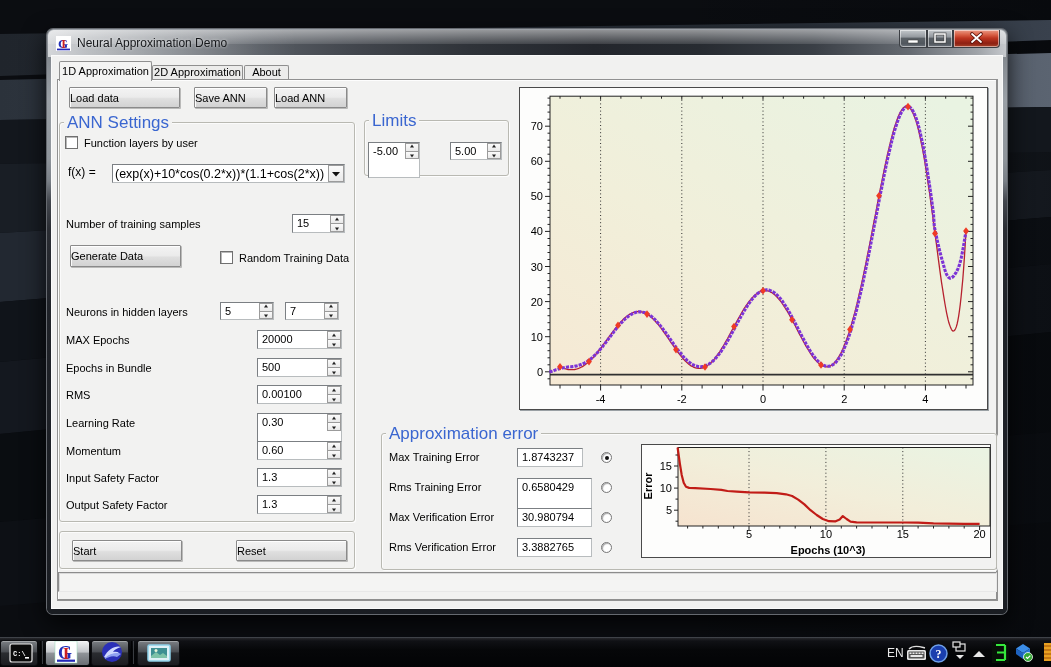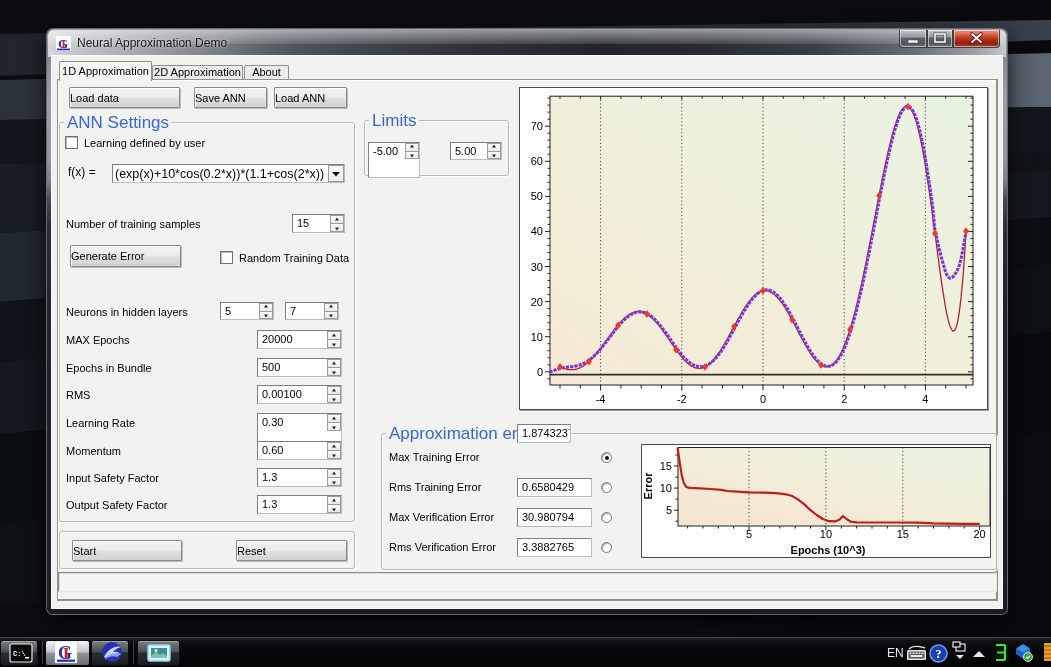--- a/index.html
+++ b/index.html
@@ -122,34 +122,34 @@
 <div class="tabpage"></div>
 <div class="tab sel">1D Approximation</div>
 <div class="tab t2">2D Approximation</div>
 <div class="tab t3">About</div>
 <div class="btn" style="left:69px;top:87px;width:111px;height:21px;padding-top:4px">Load data</div>
 <div class="btn" style="left:194px;top:87px;width:73px;height:21px;padding-top:4px">Save ANN</div>
 <div class="btn" style="left:274px;top:87px;width:73px;height:21px;padding-top:4px">Load ANN</div>
 <div class="gbox" style="left:59px;top:122px;width:296px;height:400px"></div>
 <div class="glab" style="left:64px;top:117px">ANN Settings</div>
 <div class="cb" style="left:65px;top:136px"></div>
-<div class="lab" style="left:84px;top:137px">Learning defined by user</div>
+<div class="lab" style="left:84px;top:137px">Function layers by user</div>
 <div class="lab" style="left:68px;top:165px;font-size:12px">f(x) =</div>
 <div class="field" style="left:112px;top:164px;width:233px;height:19px;font-size:12.5px;padding-left:2px">(exp(x)+10*cos(0.2*x))*(1.1+cos(2*x))</div>
 <div class="sb" style="position:absolute;left:328px;top:165px;width:16px;height:17px"></div>
 <svg class="abs" width="16" height="17" style="left:328px;top:165px">
       <path d="M4 7L12 7L8 11.5Z" fill="#111"></path>
     </svg>
 <div class="lab" style="left:66px;top:218px">Number of training samples</div>
 <div class="field" style="left:292px;top:214px;width:53px;height:19px;font-size:11px;padding-left:4px">15</div>
     <div class="spinbtns" style="left:330px;top:215px;height:17px">
       <div class="sb up"></div>
       <div class="sb dn"></div>
     </div>
-<div class="btn" style="left:70px;top:245px;width:111px;height:22px;padding-top:4px">Generate Error</div>
+<div class="btn" style="left:70px;top:245px;width:111px;height:22px;padding-top:4px">Generate Data</div>
 <div class="cb" style="left:220px;top:251px"></div>
 <div class="lab" style="left:239px;top:252px">Random Training Data</div>
 <div class="lab" style="left:66px;top:306px">Neurons in hidden layers</div>
 <div class="field" style="left:220px;top:302px;width:54px;height:18px;font-size:11px;padding-left:4px">5</div>
     <div class="spinbtns" style="left:259px;top:303px;height:16px">
       <div class="sb up"></div>
       <div class="sb dn"></div>
     </div>
 <div class="field" style="left:285px;top:302px;width:54px;height:18px;font-size:11px;padding-left:4px">7</div>
     <div class="spinbtns" style="left:324px;top:303px;height:16px">
@@ -209,24 +209,24 @@
       <div class="sb dn"></div>
     </div>
 <div class="field" style="left:450px;top:142px;width:52px;height:18px;font-size:11px;padding-left:4px">5.00</div>
     <div class="spinbtns" style="left:487px;top:143px;height:16px">
       <div class="sb up"></div>
       <div class="sb dn"></div>
     </div>
 <div class="gbox" style="left:381px;top:433px;width:616px;height:137px"></div>
 <div class="glab" style="left:386px;top:428px">Approximation error</div>
 <div class="lab" style="left:389px;top:451px">Max Training Error</div>
-<div class="field" style="left:517px;top:424px;width:54px;height:19px">1.8743237</div>
+<div class="field" style="left:517px;top:448px;width:66px;height:19px">1.8743237</div>
 <div class="radio on" style="left:601px;top:452px"></div>
 <div class="lab" style="left:389px;top:481px">Rms Training Error</div>
-<div class="field" style="left:517px;top:478px;width:75px;height:19px">0.6580429</div>
+<div class="field" style="left:517px;top:478px;width:75px;height:31px">0.6580429</div>
 <div class="radio" style="left:601px;top:482px"></div>
 <div class="lab" style="left:389px;top:511px">Max Verification Error</div>
 <div class="field" style="left:517px;top:508px;width:75px;height:19px">30.980794</div>
 <div class="radio" style="left:601px;top:512px"></div>
 <div class="lab" style="left:389px;top:541px">Rms Verification Error</div>
 <div class="field" style="left:517px;top:538px;width:75px;height:19px">3.3882765</div>
 <div class="radio" style="left:601px;top:542px"></div>
 <div id="bigchart">
       <svg width="469" height="324" viewBox="0 0 469 324" style="position:absolute;left:0;top:0">
 <defs>

